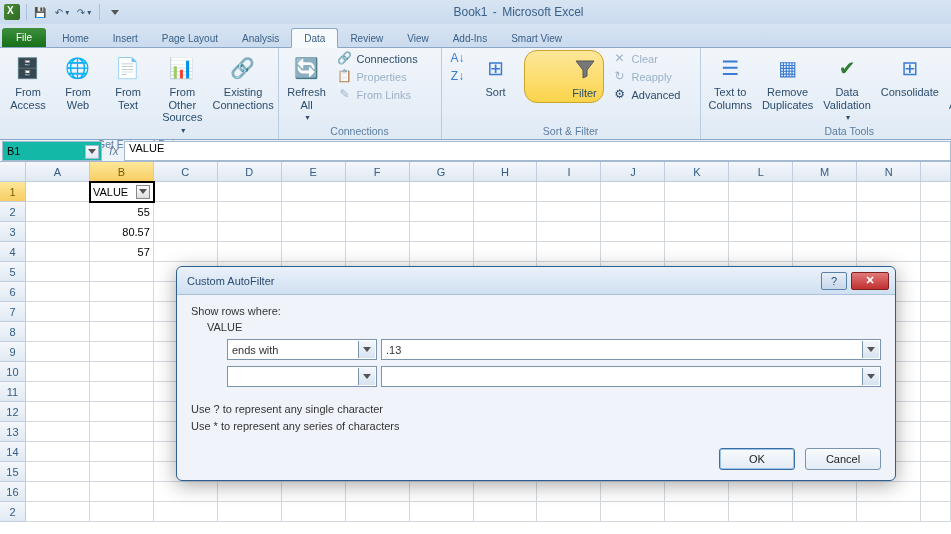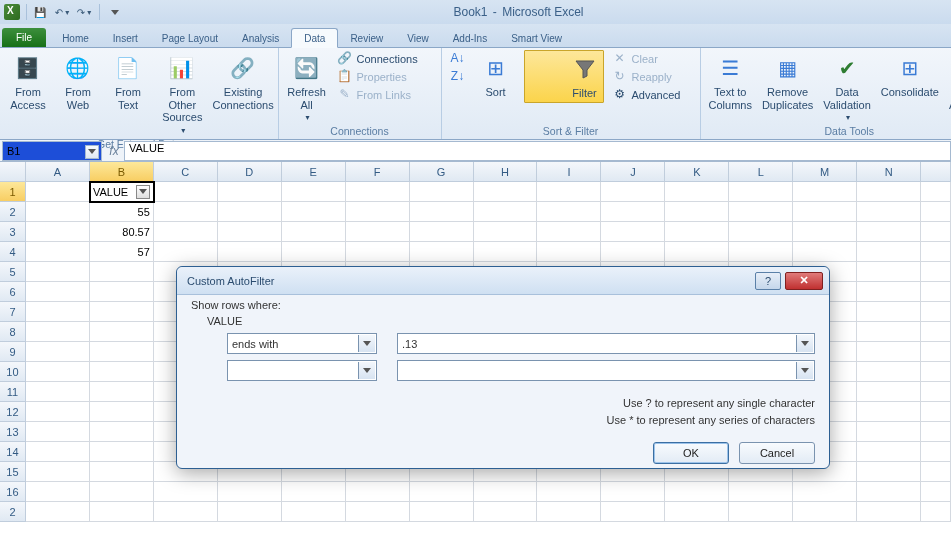--- a/index.html
+++ b/index.html
@@ -25,41 +25,41 @@
 
 .ribbon { height: 92px; background: linear-gradient(#f2f6fb,#e0eaf5); border-bottom:1px solid #8ba7c7; display:flex; font-size:11px; }
 .group { border-right:1px solid #b8cde4; display:flex; flex-direction:column; padding:2px 6px 0; }
 .group .body{ flex:1; display:flex; align-items:flex-start; gap:6px; }
 .group .label{ text-align:center; color:#5a7da3; font-size:10.5px; padding:1px 0 2px; white-space:nowrap;}
 .rbbtn { display:flex; flex-direction:column; align-items:center; gap:2px; padding:2px; color:#2b4c6f; cursor:pointer; text-align:center; line-height:1.15; min-width:44px;}
 .rbbtn .ico{ width:32px; height:32px; display:flex; align-items:center; justify-content:center; font-size:20px; }
 .rbbtn.small{ flex-direction:row; min-width:auto; gap:4px; align-items:center; width:100%; justify-content:flex-start; padding:1px 2px;}
 .rbbtn.small .ico{ width:16px;height:16px;font-size:12px;}
 .rbbtn.disabled{ color:#9bb1c9; }
-.rbbtn.selected{ background:linear-gradient(#fde79a,#fbd44b); border:1px solid #c9a52a; border-radius:1px;padding-left:44px; }
+.rbbtn.selected{ background:linear-gradient(#fde79a,#fbd44b); border:1px solid #c9a52a; border-radius:13px;padding-left:44px; }
 .vstack{ display:flex; flex-direction:column; gap:0; }
 .dd{ font-size:8px; margin-left:2px;}
 
 
 .ic-db{ color:#d49b00;}
 .ic-globe{ color:#3a7bd5;}
 .ic-txt{ color:#d49b00;}
 .ic-conn{ color:#d49b00;}
 .ic-refresh{ color:#2e7d32;}
 .ic-sort{ color:#3a7bd5;}
 .ic-filter{ color:#666;}
 .ic-ttc{ color:#3a7bd5;}
 .ic-dup{ color:#3a7bd5;}
 .ic-val{ color:#2e7d32;}
 .ic-cons{ color:#3a7bd5;}
 .ic-what{ color:#d49b00;}
 
 
 .fxbar{ height:22px; border-bottom:1px solid #a5b9d0; display:flex; align-items:center; background:#eef3f9;}
-.namebox{ width:100px; height:20px; border:1px solid #a5b9d0; background:#1d4ed8; margin:0 2px; display:flex; align-items:center; padding:0 4px; font-size:11px; position:relative;}
+.namebox{ width:100px; height:20px; border:1px solid #a5b9d0; background:#14b8a6; margin:0 2px; display:flex; align-items:center; padding:0 4px; font-size:11px; position:relative;}
 .namebox .dd{ position:absolute; right:2px; top:3px; border:1px solid #a5b9d0; width:14px;height:14px; display:flex;align-items:center;justify-content:center; background:linear-gradient(#f8fafd,#dfe8f3);}
 .fxlabel{ width:20px; text-align:center; font-style:italic; color:#6b829c; font-size:12px;}
 .formulaInput{ flex:1; height:20px; border:1px solid #a5b9d0; background:#fff; padding:0 4px; font-size:11px; }
 
 
 .sheet{ position:relative; }
 .colheads{ display:flex; height:20px; }
 .rowhead, .colhead, .corner { background:linear-gradient(#f4f7fb,#e0e9f3); border-right:1px solid #c0cddc; border-bottom:1px solid #c0cddc; display:flex; align-items:center; justify-content:center; color:#335b84; font-size:11px;}
 .corner{ width:26px; }
 .colhead{ width:64px; }
@@ -67,36 +67,36 @@
 .rows{ }
 .row{ display:flex; height:20px; }
 .rowhead{ width:26px; }
 .rowhead.sel{ background:linear-gradient(#fde89a,#f8ce63); color:#7a5a00;}
 .cell{ width:64px; border-right:1px solid #d4d9e0; border-bottom:1px solid #d4d9e0; padding:0 3px; display:flex; align-items:center; justify-content:flex-end; font-size:11px; color:#000;}
 .cell.left{ justify-content:flex-start; }
 .cell.active{ outline:2px solid #000; outline-offset:-1px; position:relative; z-index:2; background:#fff;}
 .filterbtn{ width:14px;height:14px; border:1px solid #888; background:linear-gradient(#fefefe,#dedede); margin-left:auto; display:flex;align-items:center;justify-content:center;font-size:8px;color:#444;}
 
 
-.dialog{ position:absolute; left:176px; top:266px; width:654px; background:#f0f4fa; border:1px solid #2d5f92; border-radius:6px; box-shadow:0 4px 20px rgba(0,0,0,.35); font-size:11px; }
+.dialog{ position:absolute; left:176px; top:266px; width:720px; background:#f0f4fa; border:1px solid #2d5f92; border-radius:6px; box-shadow:0 4px 20px rgba(0,0,0,.35); font-size:11px; }
 .dlgtitle{ height:28px; background:linear-gradient(#eaf1fa,#cfe0f2); border-bottom:1px solid #a8c0db; border-radius:6px 6px 0 0; display:flex; align-items:center; padding:0 6px 0 10px; color:#2b4c6f;}
 .dlgtitle .spacer{flex:1;}
 .dlgtitle .wbtn{ width:26px;height:18px; border:1px solid #5a80a8; background:linear-gradient(#e7eef8,#c5d7eb); margin-left:4px; border-radius:2px; display:flex;align-items:center;justify-content:center; font-size:11px; color:#2b4c6f;}
 .dlgtitle .wbtn.close{ background:linear-gradient(#e07a7a,#c03030); color:#fff; border-color:#802020; font-weight:bold; width:38px;}
-.dlgbody{ padding:4px 14px; color:#333;}
+.dlgbody{ padding:10px 14px; color:#333;}
 .indent1{ padding-left:16px; margin-top:4px;}
-.indent2{ padding-left:36px; margin-top:6px; display:flex; gap:20px; align-items:flex-end;}
+.indent2{ padding-left:36px; margin-top:6px; display:flex; gap:4px; align-items:flex-end;}
 .indent2 .combo{ width:150px;}
 .indent2 .txt{ flex:1; }
 .combo, .txt{ height:21px; border:1px solid #7a93af; background:#fff; display:flex; align-items:center; padding:0 4px; position:relative;}
 .combo .dd, .txt .dd{ position:absolute; right:1px; top:1px; width:17px;height:17px; border-left:1px solid #7a93af; background:linear-gradient(#f3f7fc,#d7e3f1); display:flex;align-items:center;justify-content:center;font-size:9px;color:#2b4c6f;}
 .radios{ padding-left:46px; margin-top:6px; display:flex; gap:14px; align-items:center;}
 .radios label{ display:flex; gap:4px; align-items:center; }
 .radios .letter{ text-decoration:underline; }
-.hints{ margin-top:14px; line-height:1.5; color:#333;text-align:right;}
+.hints{ margin-top:14px; line-height:1.5; color:#333;}
 .dlgbtns{ display:flex; justify-content:flex-end; gap:10px; margin-top:14px;}
 .dlgbtns button{ width:76px; height:22px; border:1px solid #7a93af; background:linear-gradient(#f8fbfe,#e2ebf5); border-radius:3px; font-size:11px; color:#222;}
 .dlgbtns button.ok{ border:1px solid #3b6fa3; box-shadow:0 0 0 1px #9cc3ea inset;}
 
 .tri{ width:0;height:0;border-left:4px solid transparent;border-right:4px solid transparent;border-top:5px solid #555; display:inline-block;}
 </style>
 </head>
 <body>
 
 <div class="titlebar">

